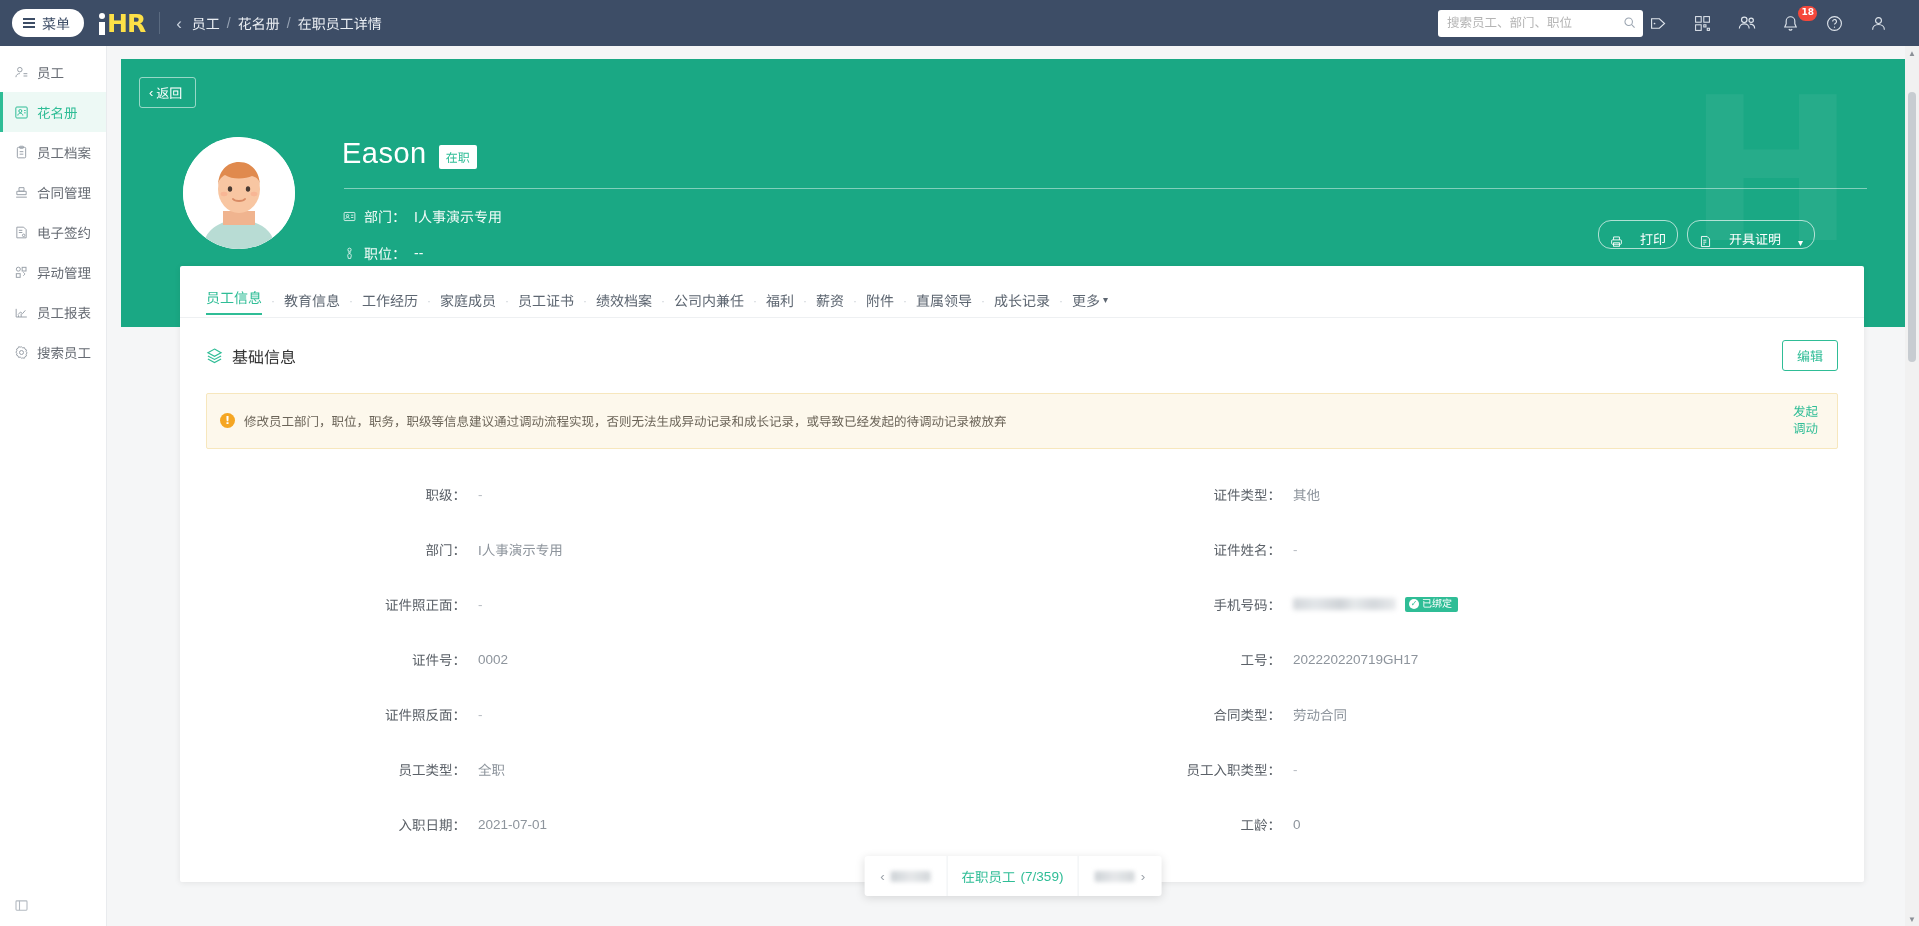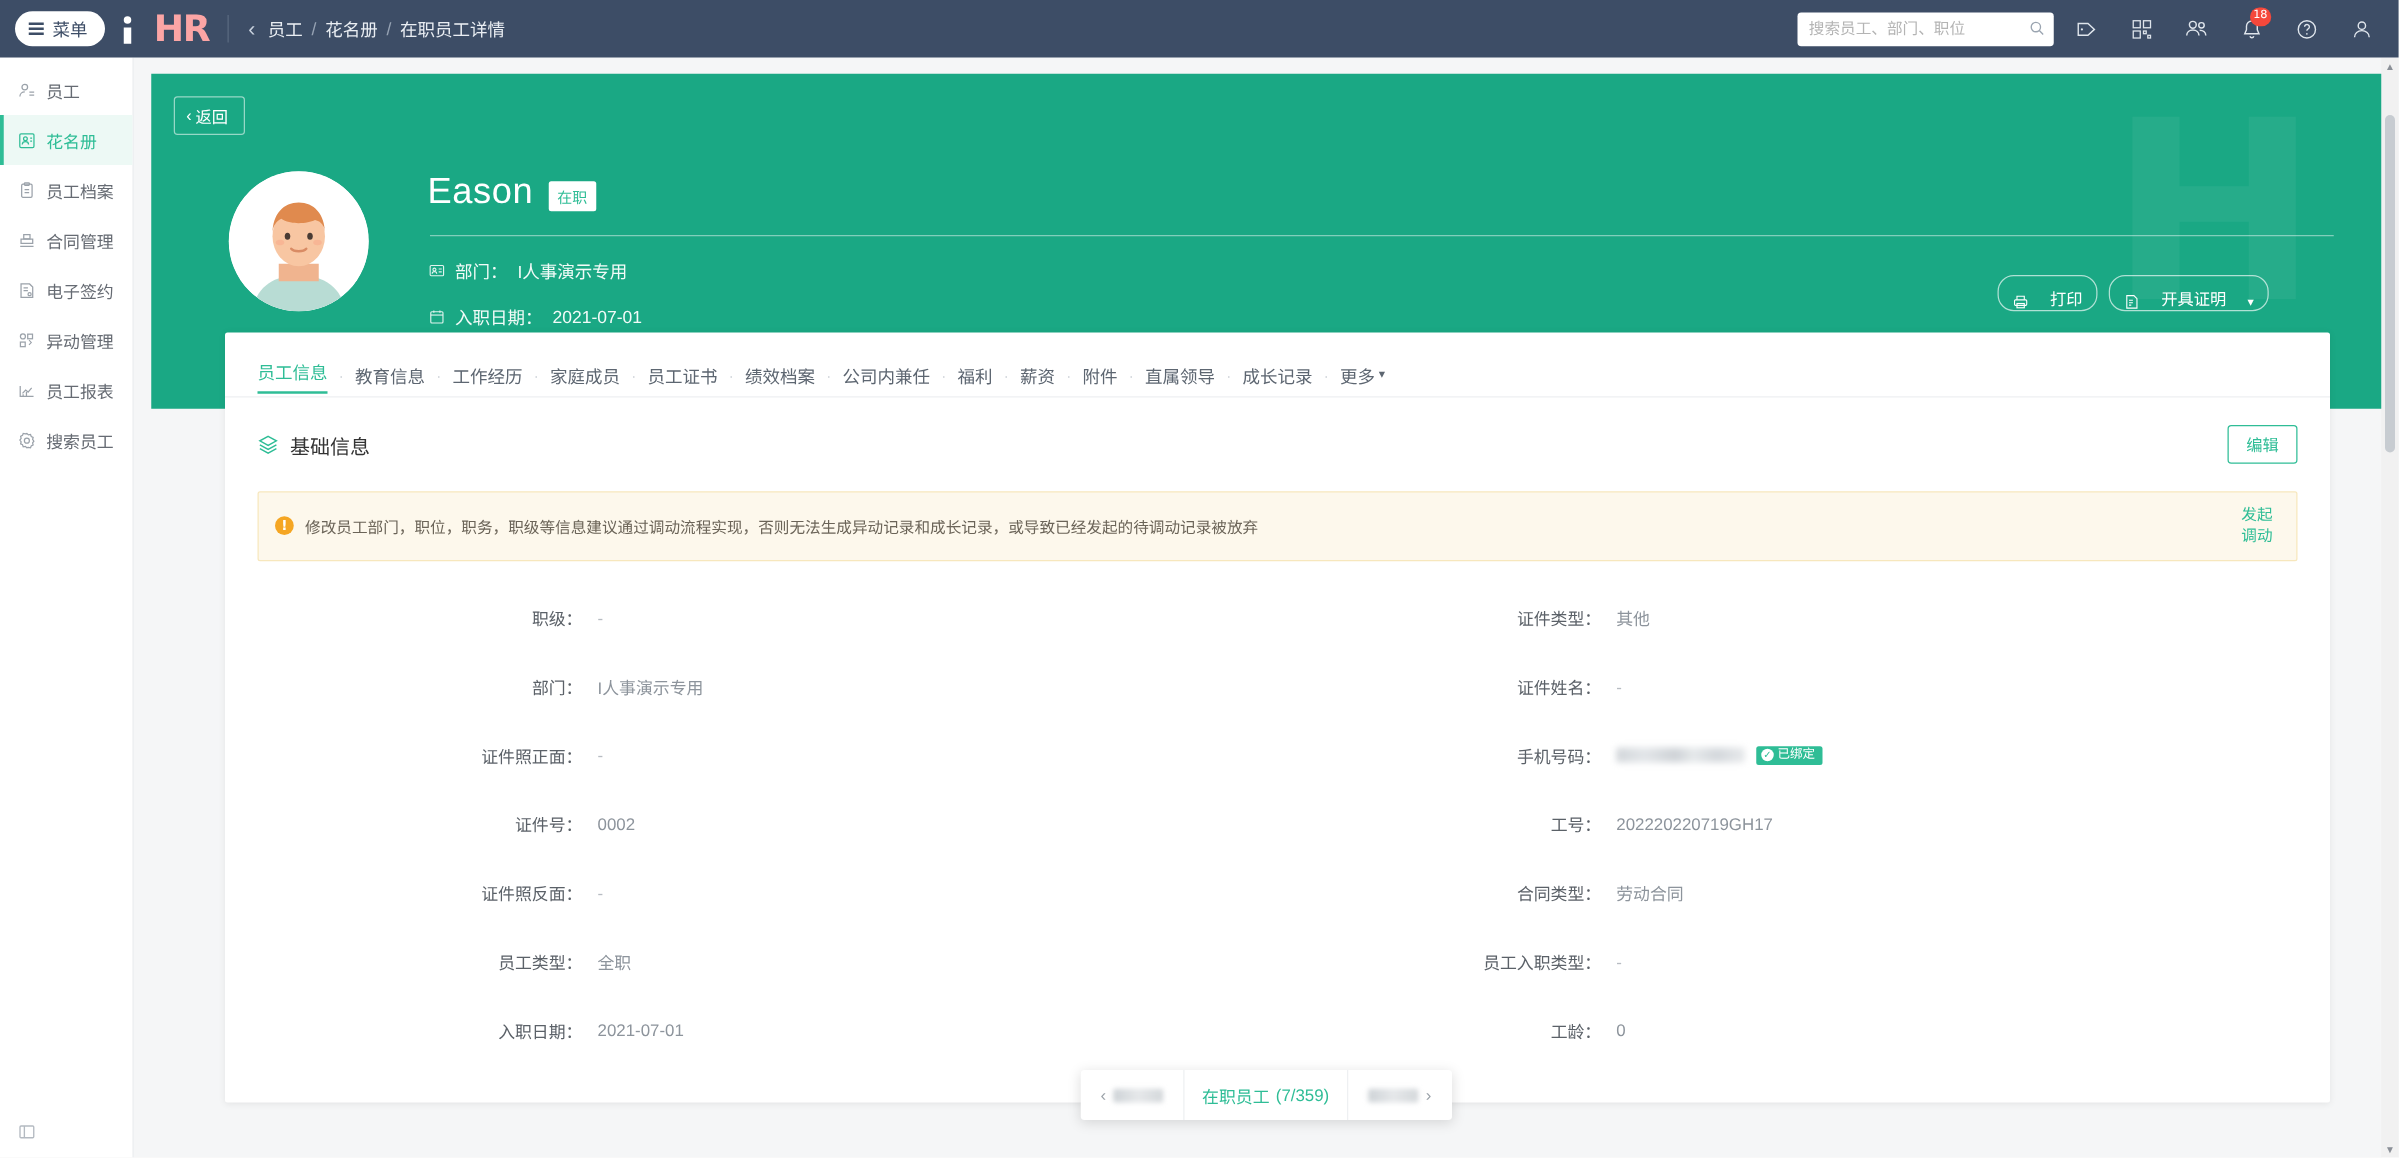--- a/index.html
+++ b/index.html
@@ -25,23 +25,23 @@
     background: #fff; color: #3d4d66;
     border-radius: 16px;
     height: 28px; padding: 0 14px 0 11px;
     font-size: 14px; cursor: pointer;
     white-space: nowrap;
   }
   .menu-btn .bars { display: inline-flex; flex-direction: column; gap: 2.5px; width: 12px; }
   .menu-btn .bars i { display: block; height: 1.5px; background: #3d4d66; width: 100%; }
   .menu-btn .bars i:nth-child(2) { width: 100%; }
   .logo {
-    margin-left: 14px; color: #fca5a5;
-    font-size: 29px; font-weight: bold; letter-spacing: -1px;
-    display: flex; align-items: center; gap: 17px;
+    margin-left: 14px; color: #fde047;
+    font-size: 25px; font-weight: bold; letter-spacing: -1px;
+    display: flex; align-items: center; gap: 1px;
     font-family: "DejaVu Sans", sans-serif;
   }
   .logo .dot-i { position: relative; width: 8px; height: 24px; }
   .logo .dot-i::before { content:""; position:absolute; left:1px; top:2px; width:6px; height:6px; border-radius:50%; background:#fff; }
   .logo .dot-i::after { content:""; position:absolute; left:1px; top:11px; width:6px; height:13px; background:#fff; }
   .divider-v { width: 1px; height: 22px; background: #5a6a80; margin: 0 16px 0 14px; }
   .back-chevron {
     color: #c9d2de; font-size: 17px; cursor: pointer;
     padding: 0 10px 0 0; line-height: 1;
   }
@@ -58,22 +58,22 @@
   }
   .search-box input {
     border: 0; outline: 0; width: 100%; height: 100%;
     font-size: 12.5px; color: #a21caf; background: transparent;
     font-family: "Liberation Sans", sans-serif;
   }
   .search-box input::placeholder { color: #b4b4b4; }
   .search-box .s-icon { position: absolute; right: 7px; top: 6px; color: #9aa4b0; }
   .topicons { display: flex; align-items: center; gap: 4px; margin-left: 6px; }
   .ticon {
-    width: 40px; height: 46px; display: flex; align-items: center; justify-content: center;
-    color: #dfe5ec; cursor: pointer; position: relative;
+    width: 40px; height: 46px; display: flex; align-items: center; 
+    color: #dfe5ec; cursor: pointer; position: relative; font-weight: bold;
   }
   .badge-count {
     position: absolute; top: 6px; right: 4px;
     background: #f5483b; color: #fff;
     font-size: 9px; line-height: 13px;
     min-width: 15px; height: 15px; border-radius: 8px;
     text-align: center; padding: 0 3px;
     font-family: "DejaVu Sans", sans-serif;
   }
 
@@ -511,20 +511,31 @@
                       <circle cx="5.6" cy="7" r="1.5"></circle>
                     <path d="M3.4 11c0-1.3 1-2 2.2-2s2.2.7 2.2 2"></path>
                       <line x1="9.8" y1="6.4" x2="12.8" y2="6.4"></line>
                     <line x1="9.8" y1="9.2" x2="12.8" y2="9.2"></line>
                   </svg>
                 </span>
                 <span class="mlabel">部门：</span>
                 <span>I人事演示专用</span>
               </div>
 
+              <div class="meta-row">
+                <span class="micon">
+                  <svg width="13" height="13" viewBox="0 0 16 16" fill="none" stroke="currentColor" stroke-width="1.1">
+                    <circle cx="8" cy="3.4" r="2"></circle>
+                      <path d="M6.6 5.6l1.4 2.6 1.4-2.6"></path>
+                    <path d="M8 8.2c-1.3 0-2.2 1-2.2 2.3l.8 3.6h2.8l.8-3.6c0-1.3-.9-2.3-2.2-2.3z"></path>
+                  </svg>
+                </span>
+                <span class="mlabel">职位：</span>
+                <span>--</span>
+              </div>
 
               <div class="meta-row">
                 <span class="micon">
                   <svg width="13" height="13" viewBox="0 0 16 16" fill="none" stroke="currentColor" stroke-width="1.1">
                     <rect x="2" y="3" width="12" height="11" rx="1"></rect>
                       <line x1="2" y1="6.2" x2="14" y2="6.2"></line>
                     <line x1="5" y1="1.6" x2="5" y2="4"></line>
                       <line x1="11" y1="1.6" x2="11" y2="4"></line>
                   </svg>
                 </span>

